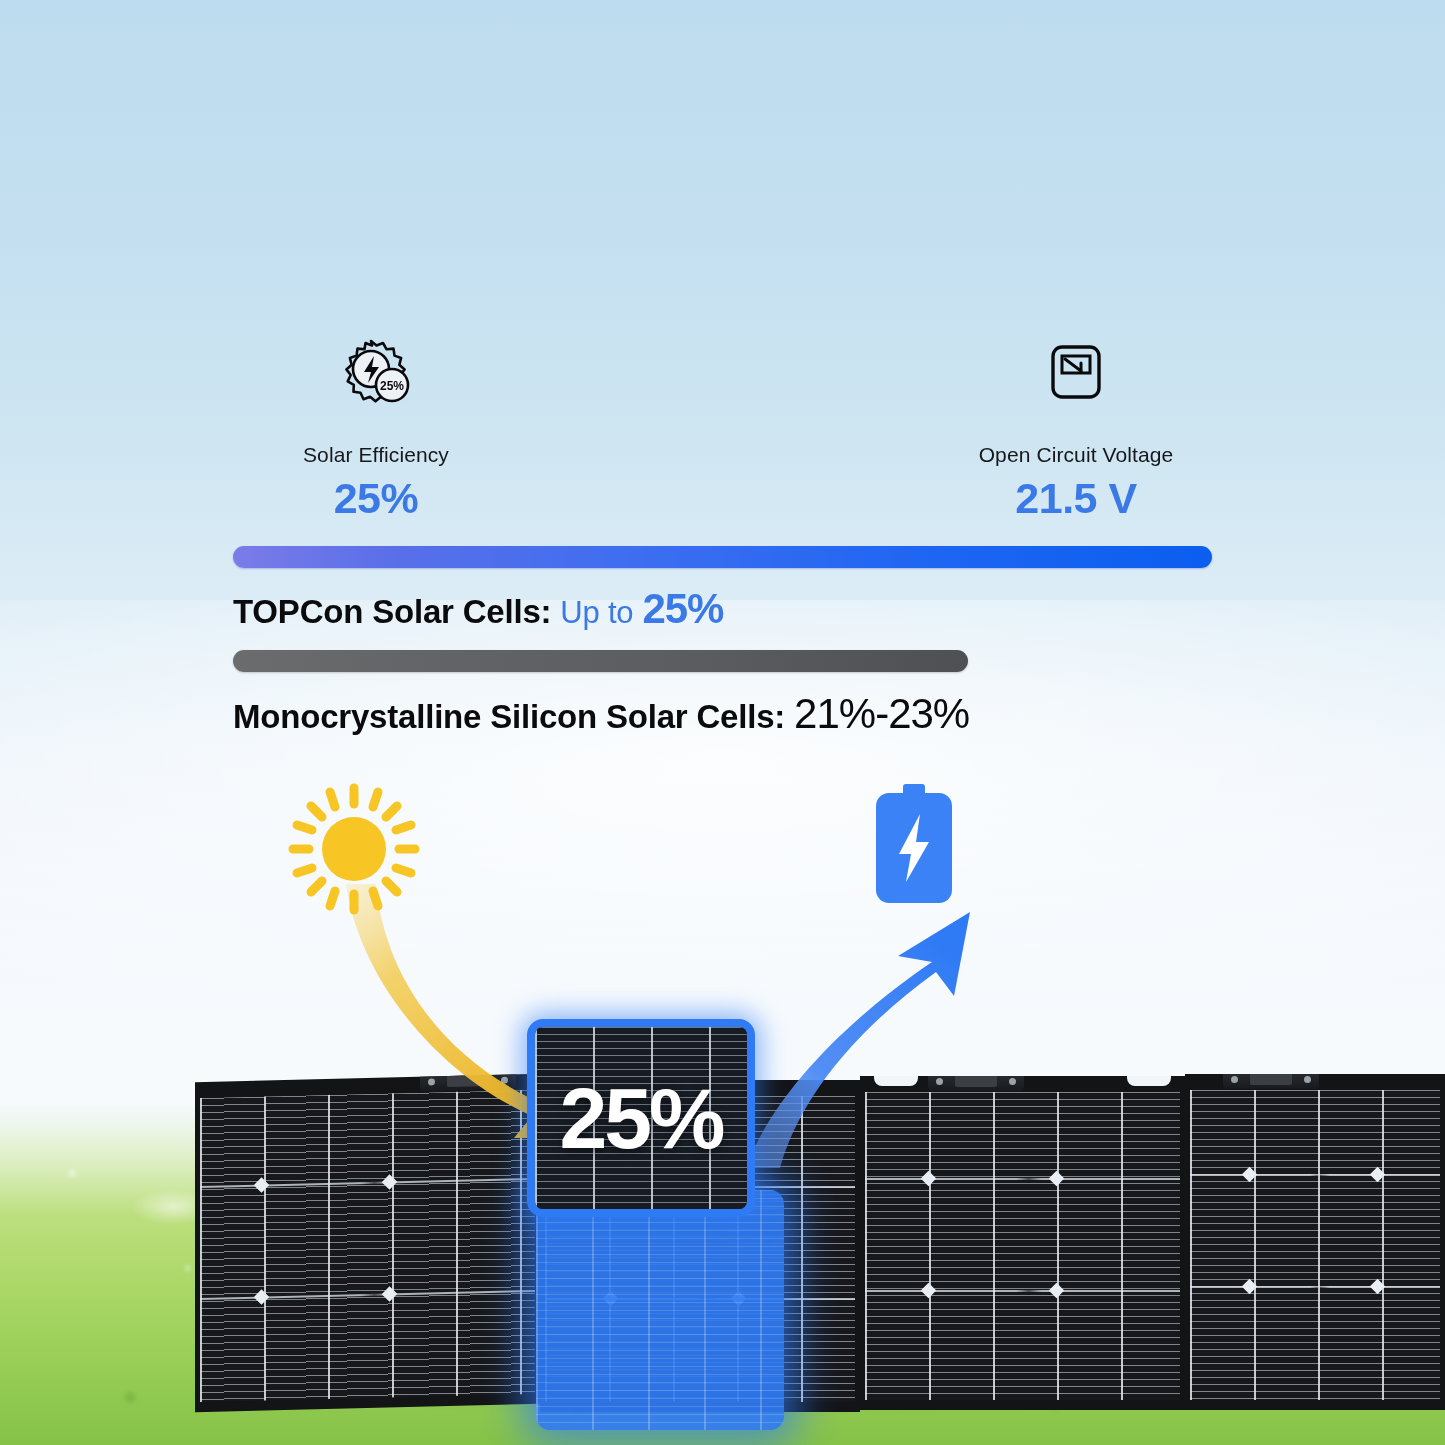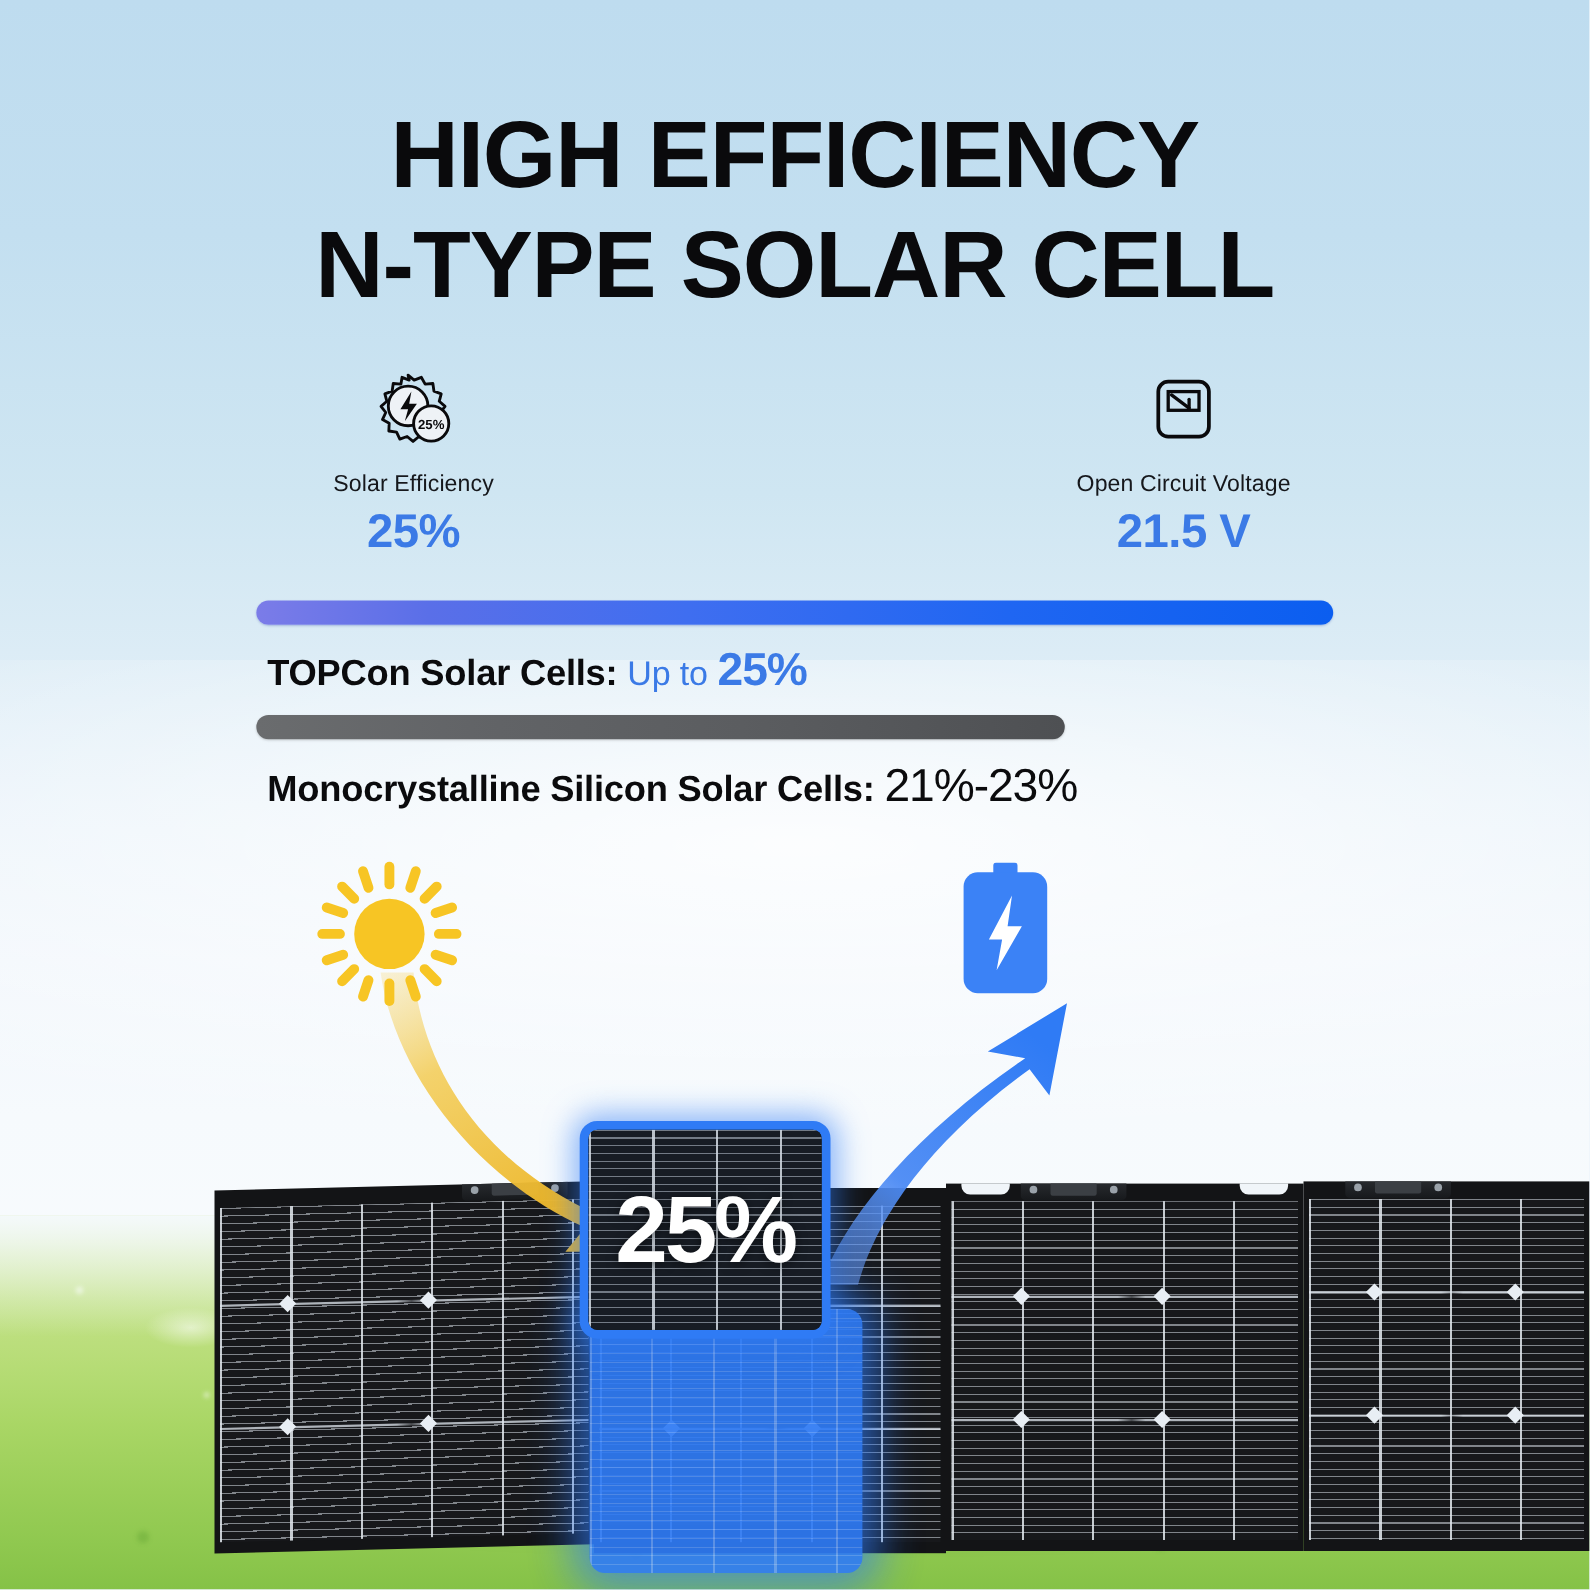--- a/index.html
+++ b/index.html
@@ -90,21 +90,21 @@
   .headline .l2 { display:block; }
 
   
   .stats {
     position:absolute; left:226px; top:336px; width:1000px;
     display:flex; justify-content:space-between;
   }
   .stat { width:300px; text-align:center; }
   .stat-icon { height:76px; display:flex; align-items:center; justify-content:center; }
   .stat-label {
-    margin-top:16px;
+    margin-top:31px;
     font-size:21px; color:#16181c; font-weight:500;
     letter-spacing:.1px;
   }
   .stat-value {
     margin-top:7px;
     font-size:43px; font-weight:bold; color:#3b7ae6;
     letter-spacing:-.5px;
   }
 
   
@@ -116,21 +116,21 @@
     left:233px; top:546px; width:979px;
     background:linear-gradient(90deg, #7b7ce8 0%, #5a6fe8 16%, #3f6ef0 40%, #1f66f2 70%, #0b5ef0 100%);
     box-shadow:0 1px 2px rgba(40,70,170,.30);
   }
   .bar-gray {
     left:233px; top:650px; width:735px;
     background:linear-gradient(90deg, #6a6c6e 0%, #616366 30%, #5b5d60 60%, #4e5053 100%);
     box-shadow:0 1px 2px rgba(60,60,60,.25);
   }
   .bar-caption {
-    position:absolute; left:243px;
+    position:absolute; left:233px;
     color:#0b0b0d; font-weight:bold;
     white-space:nowrap;
   }
   .cap1 { top:585px; font-size:33px; letter-spacing:-.2px; }
   .cap2 { top:690px; font-size:33px; letter-spacing:-.2px; }
   .cap1 .upto { color:#3b7ae6; font-size:31px; font-weight:500; }
   .cap1 .big  { color:#3b7ae6; font-size:42px; font-weight:bold; letter-spacing:-1px; }
   .cap2 .big  { color:#0b0b0d; font-size:42px; font-weight:normal; letter-spacing:-1px; }
 
   
@@ -355,24 +355,20 @@
     <rect x="30" y="0" width="22" height="12" rx="3" fill="#3b82f6"></rect>
     <rect x="3" y="9" width="76" height="110" rx="13" fill="#3b82f6"></rect>
     <path d="M47 30 L26 70 L38 70 L33 98 L56 58 L43 58 Z" fill="#ffffff"></path>
   </svg>
 
   <div class="hl-cell">
     <div class="hl-cell-tex"></div>
     <div class="hl-pct">25%</div>
   </div>
 
-  <div class="headline">
-    <span class="l1">HIGH EFFICIENCY</span>
-    <span class="l2">N-TYPE SOLAR CELL</span>
-  </div>
 
   <div class="stats">
 
     <div class="stat">
       <div class="stat-icon">
         <svg width="76" height="76" viewBox="0 0 76 76">
           <g fill="none" stroke="#0a0a0c" stroke-width="2.6" stroke-linejoin="round">
             <path d="M33 5 l5.5 4.5 L45 7 l3.5 6.2 7-.6 1 7 6.6 2.4 -1.8 6.8 5.3 4.6 -4.3 5.6 3 6.4 -6.1 3.4 .3 7 -7 1 -3 6.4 -6.6-2.4 -5.4 4.5 -5.4-4.5 -6.6 2.4 -3-6.4 -7-1 .3-7 -6.1-3.4 3-6.4 -4.3-5.6 5.3-4.6 -1.8-6.8 6.6-2.4 1-7 7 .6 L27.5 7 34 9.5 Z"></path>
           </g>
           <circle cx="33" cy="33" r="18" fill="#eef2f6" stroke="#0a0a0c" stroke-width="2.6"></circle>

